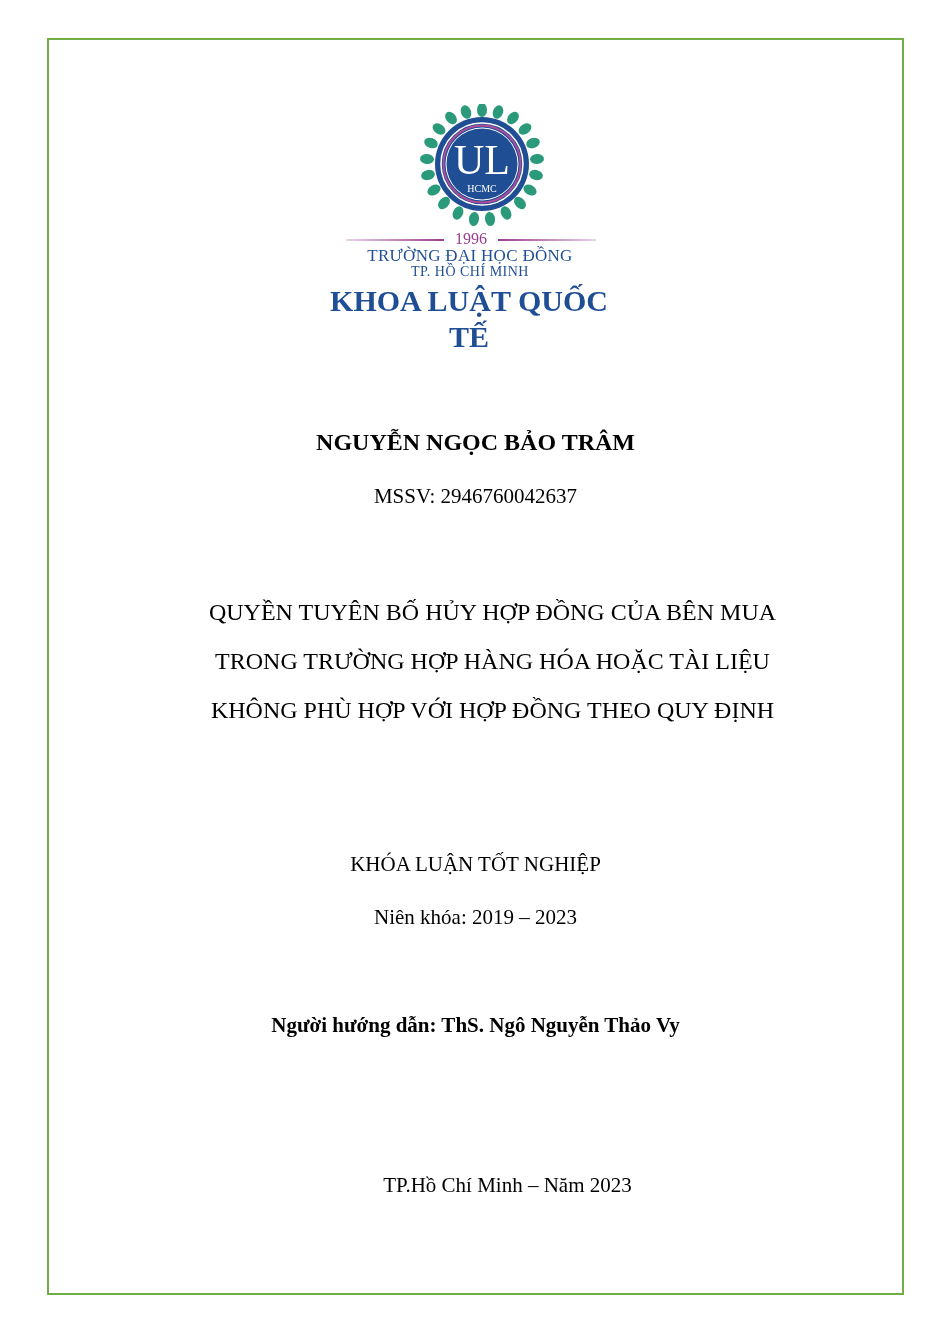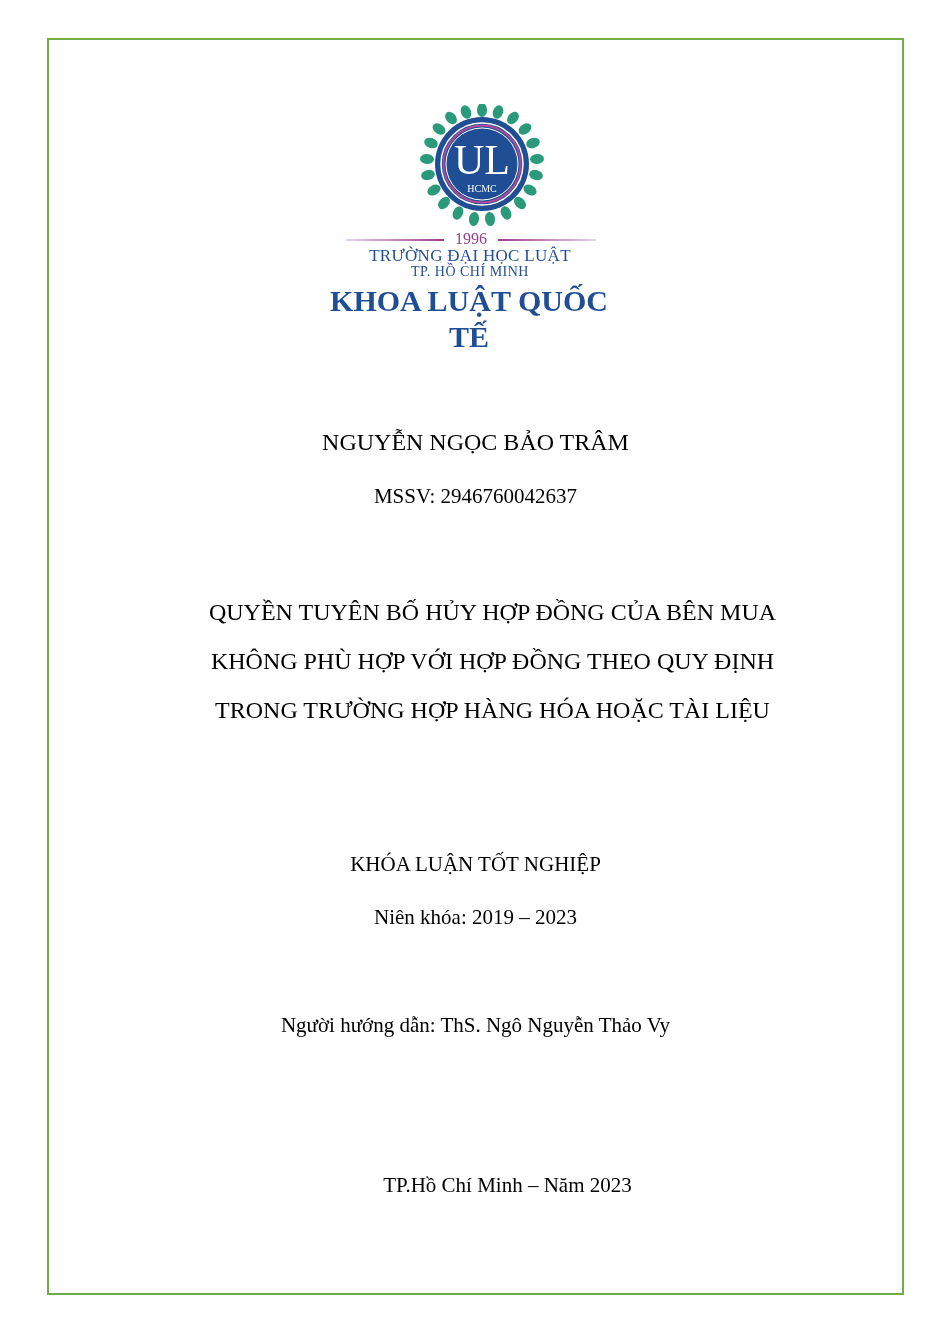--- a/index.html
+++ b/index.html
@@ -9,27 +9,27 @@
     .emblem { position: absolute; left: 70px; top: 4px; width: 145px; height: 125px; }
     .line-1996 { position: absolute; left: 6px; top: 130px; width: 250px; height: 18px; }
     .line-1996 .bar { position: absolute; top: 9px; height: 2px; background: linear-gradient(90deg, #e8d4e8, #9b3d8f); }
     .line-1996 .bar.left { left: 0; width: 98px; }
     .line-1996 .bar.right { right: 0; width: 98px; background: linear-gradient(90deg, #9b3d8f, #e8d4e8); }
     .line-1996 .year { position: absolute; left: 0; right: 0; top: 0; text-align: center; font-size: 16px; color: #9b3d8f; line-height: 18px; }
     .school-name { position: absolute; left: 0; width: 260px; top: 147px; text-align: center; font-size: 17px; color: #1f4e95; letter-spacing: 0.3px; line-height: 18px; }
     .school-city { position: absolute; left: 0; width: 260px; top: 164px; text-align: center; font-size: 14px; color: #1f4e95; letter-spacing: 0.5px; line-height: 15px; }
     .faculty { position: absolute; left: -30px; width: 318px; top: 183px; text-align: center; font-size: 30px; font-weight: bold; color: #1f4e95; line-height: 36px; }
     .center-line { position: absolute; left: 47px; width: 857px; text-align: center; }
-    .author-name { top: 428px; font-size: 24px; font-weight: normal; line-height: 28px; }
+    .author-name { top: 428px; font-size: 24px; font-weight: bold; line-height: 28px; }
     .student-id { top: 483px; font-size: 21px; line-height: 26px; }
     .thesis-title { position: absolute; left: 64px; width: 857px; top: 588px; text-align: center; font-size: 24px; line-height: 49px; }
     .thesis-title div { white-space: nowrap; }
     .doc-type { top: 851px; font-size: 21px; line-height: 26px; }
     .academic-year { top: 904px; font-size: 21px; line-height: 26px; }
-    .advisor { top: 1012px; font-size: 21px; line-height: 26px; }
+    .advisor { top: 1012px; font-size: 21px; line-height: 26px; font-weight: bold; }
     .place-year { top: 1172px; font-size: 21px; line-height: 26px; margin-left: 32px; }
   </style>
 </head>
 <body>
 
 <div class="page-border"></div>
 
 <div class="logo">
   <svg class="emblem" viewBox="0 0 145 125" xmlns="http://www.w3.org/2000/svg">
     <g fill="#2a9a7a">
@@ -60,30 +60,30 @@
     <circle cx="72" cy="60" r="38.5" fill="none" stroke="#b04a9a" stroke-width="2"></circle>
     <circle cx="72" cy="60" r="36" fill="none" stroke="#ffffff" stroke-width="1"></circle>
     <text x="72" y="70" text-anchor="middle" font-family="Liberation Serif, serif" font-size="42" fill="#ffffff">UL</text>
     <text x="72" y="88" text-anchor="middle" font-family="Liberation Serif, serif" font-size="10" fill="#ffffff">HCMC</text>
   </svg>
   <div class="line-1996">
     <div class="bar left"></div>
     <div class="year">1996</div>
     <div class="bar right"></div>
   </div>
-  <div class="school-name">TRƯỜNG ĐẠI HỌC LUẬT</div>
+  <div class="school-name">TRƯỜNG ĐẠI HỌC ĐỒNG</div>
   <div class="school-city">TP. HỒ CHÍ MINH</div>
   <div class="faculty">KHOA LUẬT QUỐC TẾ</div>
 </div>
 
 <div class="center-line author-name">NGUYỄN NGỌC BẢO TRÂM</div>
 <div class="center-line student-id">MSSV: 2946760042637</div>
 
 <div class="thesis-title">
   <div>QUYỀN TUYÊN BỐ HỦY HỢP ĐỒNG CỦA BÊN MUA</div>
+  <div>TRONG TRƯỜNG HỢP HÀNG HÓA HOẶC TÀI LIỆU</div>
   <div>KHÔNG PHÙ HỢP VỚI HỢP ĐỒNG THEO QUY ĐỊNH</div>
-  <div>TRONG TRƯỜNG HỢP HÀNG HÓA HOẶC TÀI LIỆU</div>
 </div>
 
 <div class="center-line doc-type">KHÓA LUẬN TỐT NGHIỆP</div>
 <div class="center-line academic-year">Niên khóa: 2019 – 2023</div>
 <div class="center-line advisor">Người hướng dẫn: ThS. Ngô Nguyễn Thảo Vy</div>
 <div class="center-line place-year">TP.Hồ Chí Minh – Năm 2023</div>
 
 </body></html>

